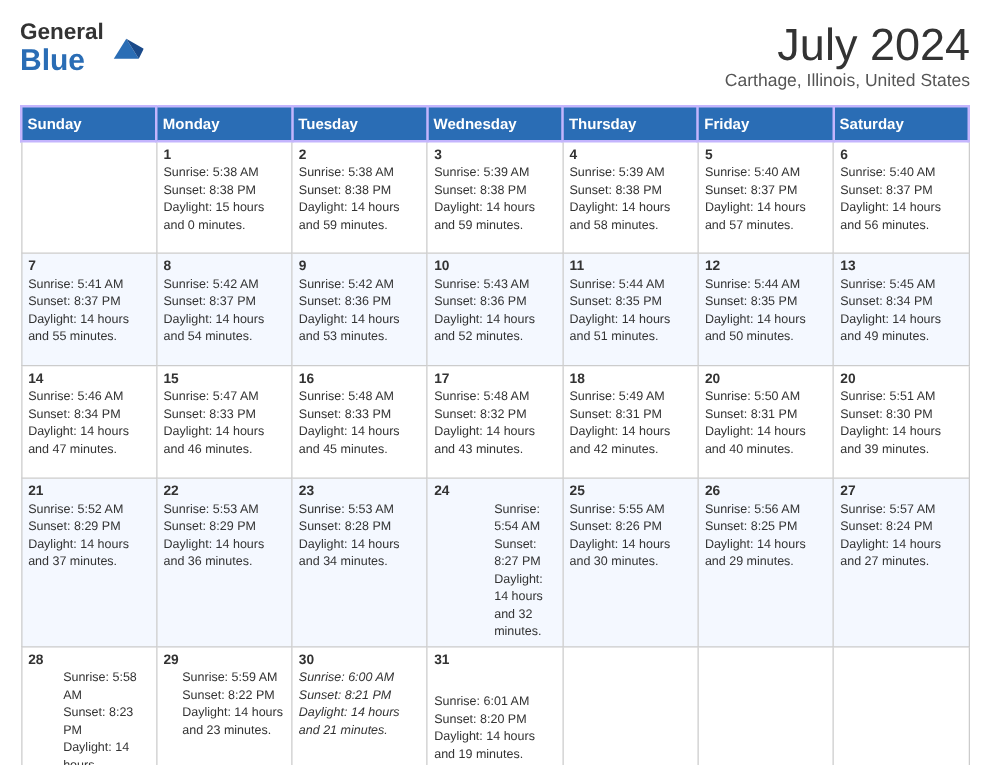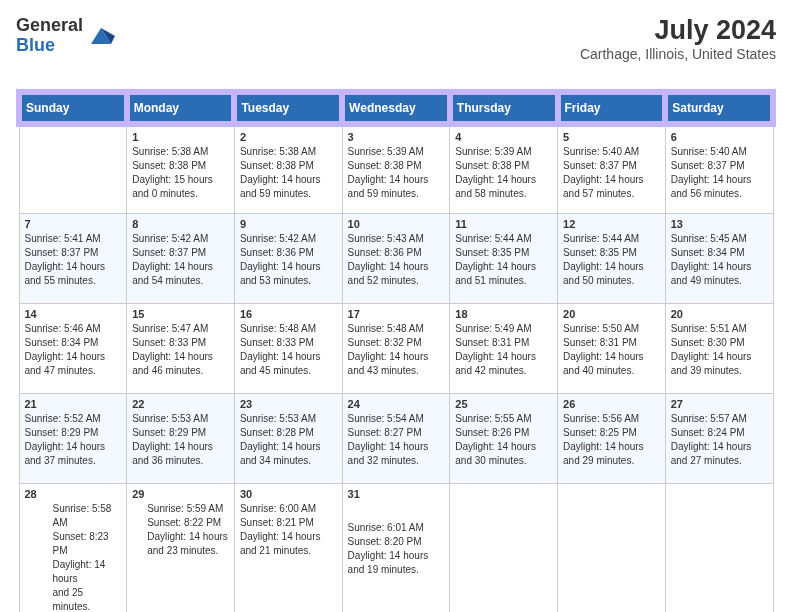--- a/index.html
+++ b/index.html
@@ -7,71 +7,71 @@
       font-family: Arial, sans-serif;
       background: #fff;
       width: 792px;
       min-height: 612px;
       padding: 16px;
     }
     .header {
       display: flex;
       justify-content: space-between;
       align-items: flex-start;
-      margin-bottom: 27px;
+      margin-bottom: 12px;
     }
     .logo {
       display: flex;
       align-items: center;
     }
     .logo-text {
       display: flex;
       flex-direction: column;
       line-height: 1.1;
     }
     .logo-general {
       font-size: 18px;
       font-weight: bold;
       color: #333;
     }
     .logo-blue {
-      font-size: 18px;
+      font-size: 24px;
       font-weight: bold;
       color: #2a6db5;
     }
     .logo-icon {
       width: 28px;
       height: 28px;
       margin-left: 4px;
     }
     .title-section {
       text-align: right;
     }
     .month-year {
-      font-size: 27px;
-      font-weight: bold;
+      font-size: 36px;
+      font-weight: normal;
       color: #333;
       line-height: 1.1;
     }
     .location {
       font-size: 14px;
       color: #555;
     }
     table {
       width: 100%;
       border-collapse: collapse;
       table-layout: fixed;
     }
     th {
       background-color: #2a6db5;
       color: #fff;
       font-size: 12px;
       padding: 6px 4px;
       text-align: left;
-      border: 6px solid #c4b5fd;
+      border: 2px solid #c4b5fd;
     }
     td {
       border: 1px solid #ccc;
       vertical-align: top;
       padding: 4px 5px;
       font-size: 10px;
       color: #333;
       height: 90px;
     }
     .day-num {
@@ -292,21 +292,21 @@
         </td>
         <td>
           <span class="day-num">23</span>
           <div class="cell-content" style="white-space: pre-line;">Sunrise: 5:53 AM
 Sunset: 8:28 PM
 Daylight: 14 hours
 and 34 minutes.</div>
         </td>
         <td>
           <span class="day-num">24</span>
-          <div class="cell-content" style="white-space: pre-line;">Sunrise: 5:54 AM
+          <div class="cell-content" style="white-space: pre-line; margin-left: 48px;">Sunrise: 5:54 AM
 Sunset: 8:27 PM
 Daylight: 14 hours
 and 32 minutes.</div>
         </td>
         <td>
           <span class="day-num">25</span>
           <div class="cell-content" style="white-space: pre-line;">Sunrise: 5:55 AM
 Sunset: 8:26 PM
 Daylight: 14 hours
 and 30 minutes.</div>
@@ -336,21 +336,21 @@
         </td>
         <td>
           <span class="day-num">29</span>
           <div class="cell-content" style="white-space: pre-line; margin-left: 15px;">Sunrise: 5:59 AM
 Sunset: 8:22 PM
 Daylight: 14 hours
 and 23 minutes.</div>
         </td>
         <td>
           <span class="day-num">30</span>
-          <div class="cell-content" style="white-space: pre-line;">Sunrise: 6:00 AM
+          <div class="cell-content" style="white-space: pre-line; font-style: italic;">Sunrise: 6:00 AM
 Sunset: 8:21 PM
 Daylight: 14 hours
 and 21 minutes.</div>
         </td>
         <td>
           <span class="day-num">31</span>
           <div class="cell-content" style="white-space: pre-line; margin-top: 21px;">Sunrise: 6:01 AM
 Sunset: 8:20 PM
 Daylight: 14 hours
 and 19 minutes.</div>

